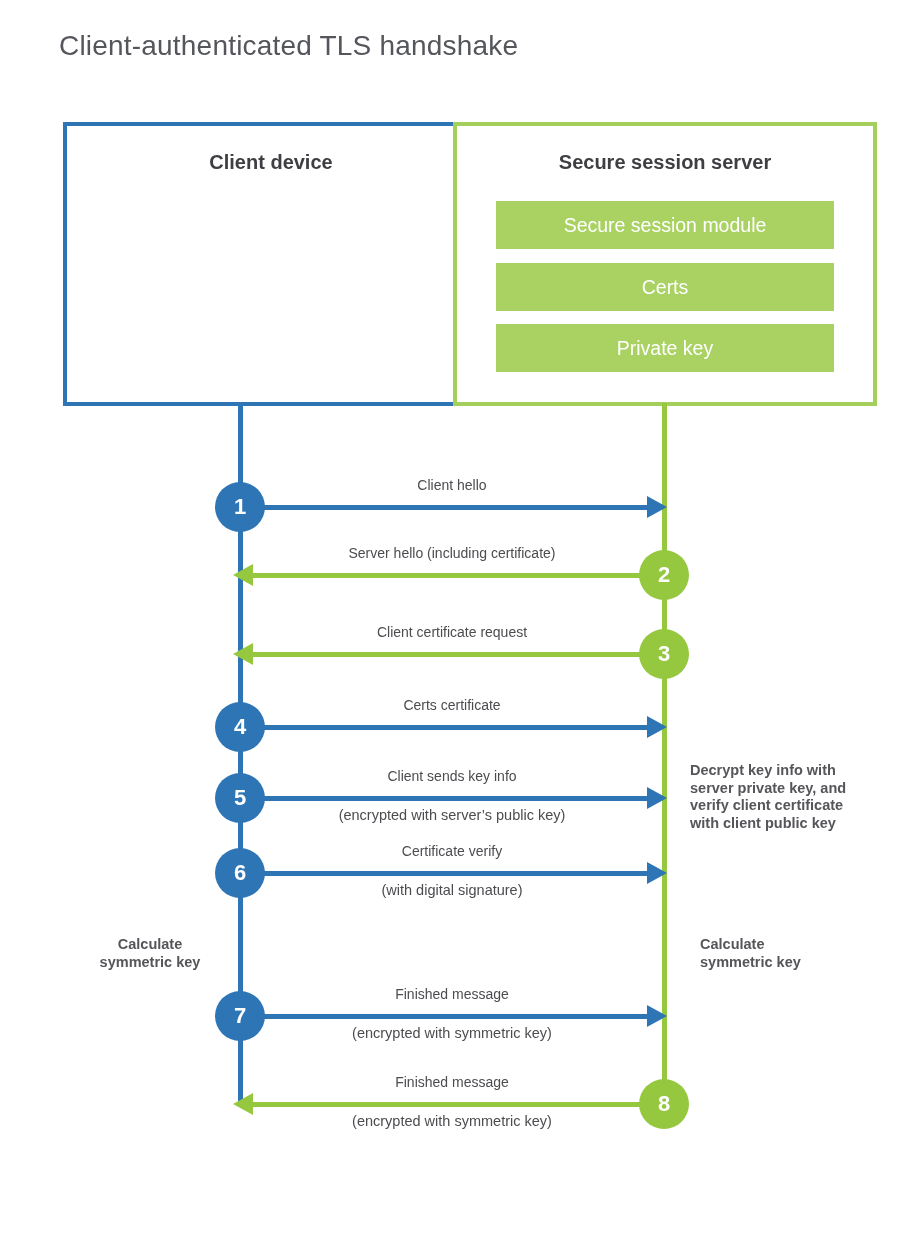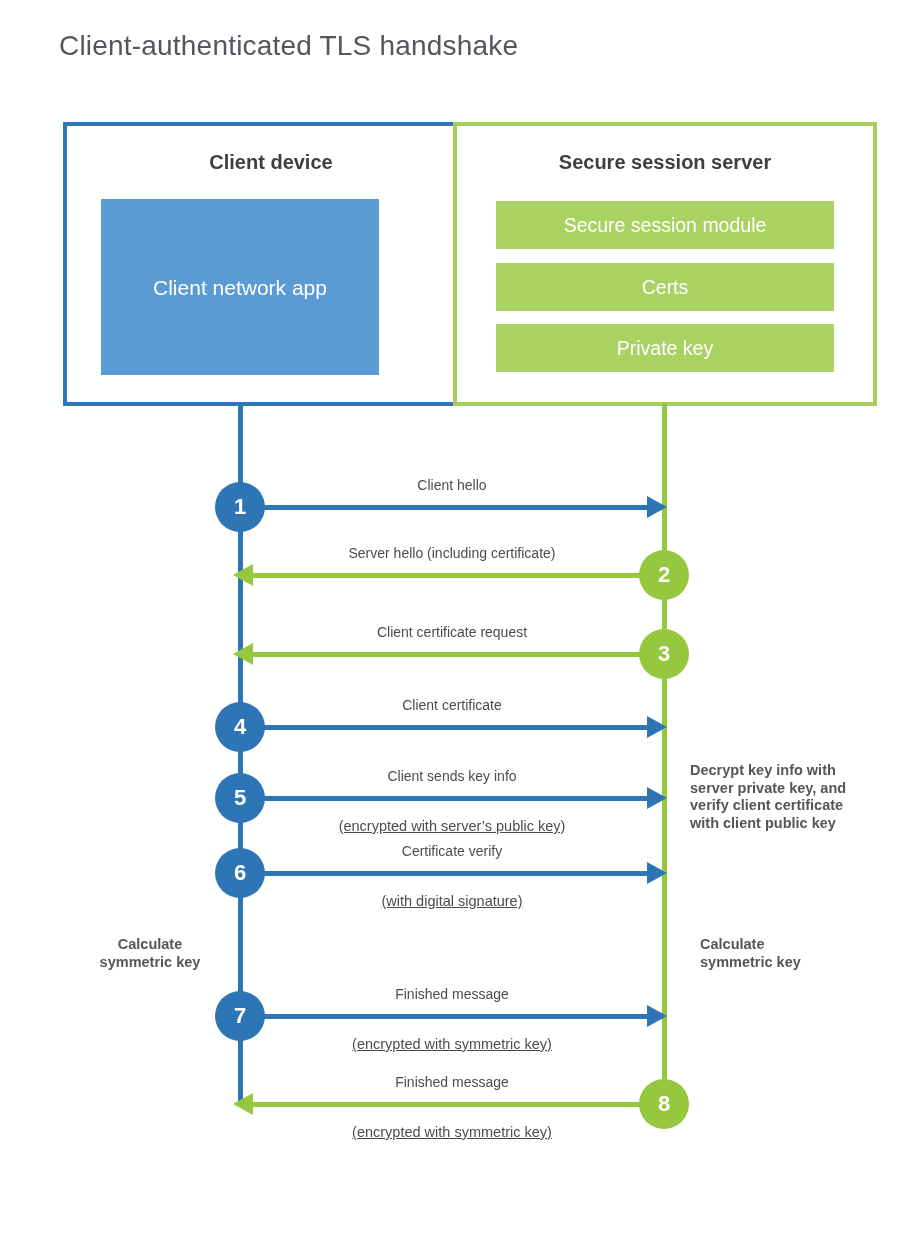--- a/index.html
+++ b/index.html
@@ -52,41 +52,38 @@
   .to-client .head{position:absolute;left:210px;top:-11px;width:0;height:0;
     border-top:11px solid transparent;border-bottom:11px solid transparent;
     border-right:20px solid var(--green);}
   .circle{position:absolute;top:-25px;width:50px;height:50px;border-radius:50%;
     display:flex;align-items:center;justify-content:center;
     color:#fff;font-size:22px;font-weight:bold;}
   .to-server .circle{left:192px;background:var(--blue);}
   .to-client .circle{left:616px;background:var(--green);}
   .label{position:absolute;left:217px;width:424px;top:-35px;text-align:center;
     font-size:14px;line-height:26px;color:var(--text-label);}
-  .sublabel{position:absolute;left:217px;width:424px;top:20px;text-align:center;
-    font-size:14.5px;color:var(--text-label);text-decoration:underline;}
+  .sublabel{position:absolute;left:217px;width:424px;top:9px;text-align:center;
+    font-size:14.5px;color:var(--text-label);}
 
   
   .note{position:absolute;font-size:14.5px;line-height:17.5px;color:var(--text-note);font-weight:bold;}
   #note-decrypt{left:667px;top:762px;text-align:left;}
   #note-calc-left{left:67px;top:936px;width:120px;text-align:center;}
   #note-calc-right{left:677px;top:936px;width:130px;text-align:left;}
 </style>
 </head>
 <body>
 
 <div id="canvas">
 
   <h1 id="page-title">Client-authenticated TLS handshake</h1>
 
   <div class="entity-box" id="client-box">
     <div class="entity-title">Client device</div>
-    <div id="client-app">
-      <div class="app-label">Client network app</div>
-    </div>
   </div>
 
   <div class="entity-box" id="server-box">
     <div class="entity-title">Secure session server</div>
     <div class="server-bar bar-0">Secure session module</div>
     <div class="server-bar bar-1">Certs</div>
     <div class="server-bar bar-2">Private key</div>
   </div>
 
   <div class="vline" id="client-line"></div>
@@ -109,21 +106,21 @@
   <div class="msg m3 to-client">
     <div class="line"></div>
     <div class="head"></div>
     <div class="label">Client certificate request</div>
     <div class="circle">3</div>
   </div>
 
   <div class="msg m4 to-server">
     <div class="line"></div>
     <div class="head"></div>
-    <div class="label">Client certificate</div>
+    <div class="label">Certs certificate</div>
     <div class="circle">4</div>
   </div>
 
   <div class="msg m5 to-server">
     <div class="line"></div>
     <div class="head"></div>
     <div class="label">Client sends key info</div>
     <div class="sublabel">(encrypted with server’s public key)</div>
     <div class="circle">5</div>
   </div>

